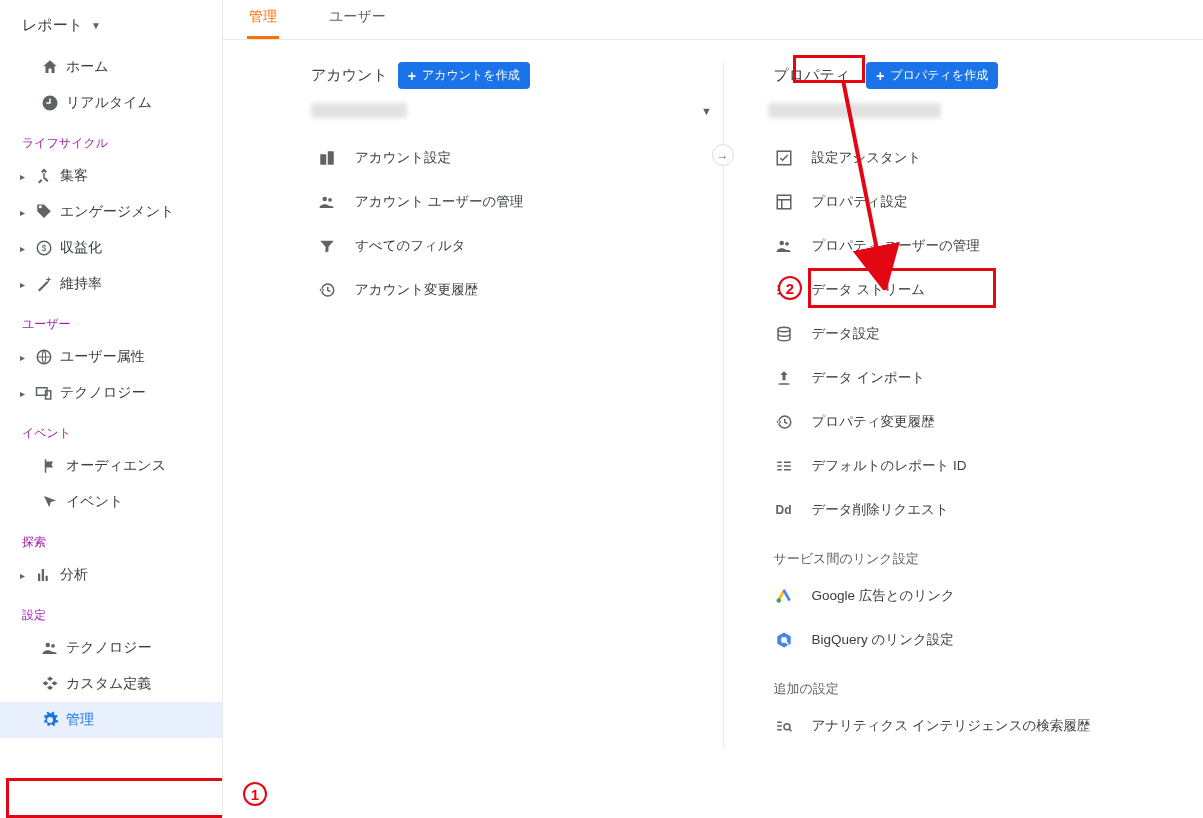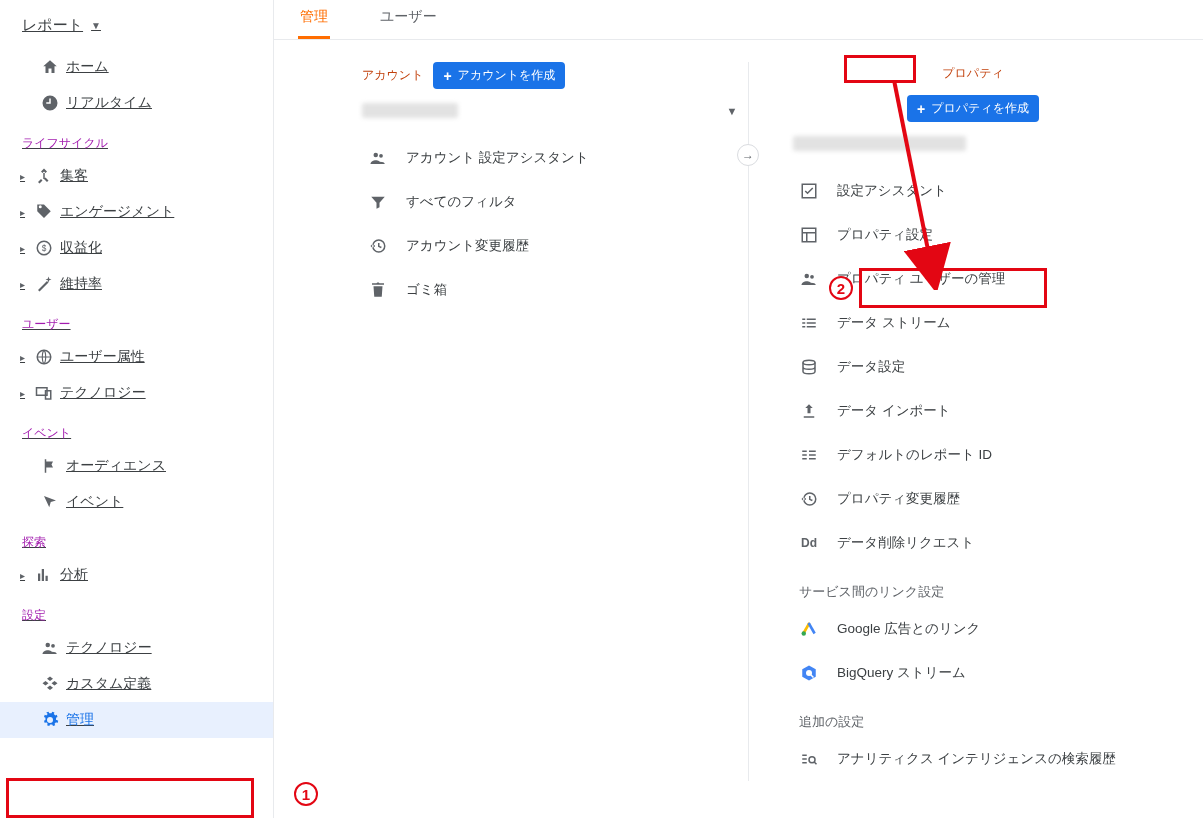--- a/index.html
+++ b/index.html
@@ -9,26 +9,25 @@
   color: #3c4043;
   background: #fff;
   width: 1203px;
   height: 818px;
   overflow: hidden;
 }
 .app { display: flex; height: 100%; }
 
 
 .sidebar {
-  width: 274px;
+  width: 223px;
   background: #fff;
   border-right: 1px solid #e8eaed;
   overflow-y: auto;
   padding-top: 8px;
-  text-decoration: underline;
 }
 .report-dd {
   padding: 8px 18px 14px 22px;
   font-size: 15px;
   color: #3c4043;
   display: flex;
   align-items: center;
   gap: 8px;
   cursor: pointer;
 }
@@ -92,21 +91,21 @@
 .col + .col { border-left: 1px solid #e8eaed; padding-left: 0; }
 .col .inner { padding: 0 10px 0 28px; }
 .col + .col .inner { padding-left: 44px; }
 
 .col-head {
   display: flex;
   align-items: center;
   gap: 10px;
   margin-bottom: 8px;
 }
-.col-head .lbl { font-size: 12px; color: #c2410c; }
+.col-head .lbl { font-size: 15px; color: #404040; }
 .create-btn {
   background: #1a73e8;
   color: #fff;
   border: none;
   border-radius: 4px;
   padding: 5px 10px;
   font-size: 12px;
   display: flex;
   align-items: center;
   gap: 6px;
@@ -382,58 +381,58 @@
             </button>
           </div>
           <div class="selector">
             <span class="blur">XXXXXXXXXX</span>
             <span class="caret">▼</span>
           </div>
 
           <div class="setting-row">
             <span class="ic">
                 <svg viewBox="0 0 24 24">
+                  <path d="M3 21V7h8v14zm10 0V3h8v18zM5 9h4v2H5zm0 4h4v2H5zm10-8h4v2h-4zm0 4h4v2h-4zm0 4h4v2h-4z"></path>
+                </svg>
+              </span>
+            <span>アカウント設定</span>
+          </div>
+          <div class="setting-row">
+            <span class="ic">
+                <svg viewBox="0 0 24 24">
                   <circle cx="9" cy="8" r="3"></circle>
                   <circle cx="16" cy="9" r="2.5"></circle>
                   <path d="M2 20c0-3 4-5 7-5s7 2 7 5zm13-3c3 0 6 1 6 3h-6"></path>
                 </svg>
               </span>
-            <span>アカウント 設定アシスタント</span>
+            <span>アカウント ユーザーの管理</span>
           </div>
           <div class="setting-row">
             <span class="ic">
                 <svg viewBox="0 0 24 24">
                   <path d="M3 5h18l-7 8v6l-4 2v-8z"></path>
                 </svg>
               </span>
             <span>すべてのフィルタ</span>
           </div>
           <div class="setting-row">
             <span class="ic">
                 <svg viewBox="0 0 24 24">
                   <path d="M13 3a9 9 0 100 18 9 9 0 000-18zm0 2a7 7 0 110 14 7 7 0 010-14zm-1 3v5l4 2 1-2-3-1V8zM2 12l3-3v2h3v2H5v2z"></path>
                 </svg>
               </span>
             <span>アカウント変更履歴</span>
-          </div>
-          <div class="setting-row">
-            <span class="ic">
-                <svg viewBox="0 0 24 24">
-                  <path d="M6 7h12l-1 14H7zM4 5h16V3h-6l-1-1h-2l-1 1H4z"></path>
-                </svg>
-              </span>
-            <span>ゴミ箱</span>
           </div>
         </div>
       </div>
 
       <div class="col">
         <div class="nav-circle">→</div>
         <div class="inner">
-          <div class="col-head" style="position:relative;flex-direction:column;">
+          <div class="col-head" style="position:relative;">
             <span class="lbl" style="padding:3px 6px;">プロパティ</span>
             <button class="create-btn">
               <span class="plus">+</span>
               <span>プロパティを作成</span>
             </button>
           </div>
           <div class="selector">
             <span class="blur">XXXXXXXX XXXXXXXXXX</span>
           </div>
 
@@ -486,32 +485,32 @@
             <span class="ic">
                 <svg viewBox="0 0 24 24">
                   <path d="M12 3l5 5h-3v7h-4V8H7zM5 19h14v2H5z"></path>
                 </svg>
               </span>
             <span>データ インポート</span>
           </div>
           <div class="setting-row">
             <span class="ic">
                 <svg viewBox="0 0 24 24">
+                  <path d="M13 3a9 9 0 100 18 9 9 0 000-18zm0 2a7 7 0 110 14 7 7 0 010-14zm-1 3v5l4 2 1-2-3-1V8zM2 12l3-3v2h3v2H5v2z"></path>
+                </svg>
+              </span>
+            <span>プロパティ変更履歴</span>
+          </div>
+          <div class="setting-row">
+            <span class="ic">
+                <svg viewBox="0 0 24 24">
                   <path d="M3 6h6v2H3zm0 5h6v2H3zm0 5h6v2H3zm9-10h9v2h-9zm0 5h9v2h-9zm0 5h9v2h-9z"></path>
                 </svg>
               </span>
             <span>デフォルトのレポート ID</span>
-          </div>
-          <div class="setting-row">
-            <span class="ic">
-                <svg viewBox="0 0 24 24">
-                  <path d="M13 3a9 9 0 100 18 9 9 0 000-18zm0 2a7 7 0 110 14 7 7 0 010-14zm-1 3v5l4 2 1-2-3-1V8zM2 12l3-3v2h3v2H5v2z"></path>
-                </svg>
-              </span>
-            <span>プロパティ変更履歴</span>
           </div>
           <div class="setting-row">
             <span class="ic">
                 <span style="font-size:12px;font-weight:bold;color:#5f6368;">Dd</span>
               </span>
             <span>データ削除リクエスト</span>
           </div>
 
           <div class="sub-head">サービス間のリンク設定</div>
           <div class="setting-row">
@@ -527,21 +526,21 @@
             <span>Google 広告とのリンク</span>
           </div>
           <div class="setting-row">
             <span class="ic">
               <svg viewBox="0 0 24 24">
                   <polygon points="12,2 21,7 21,17 12,22 3,17 3,7" fill="#4285f4"></polygon>
                   <circle cx="12" cy="12" r="4" fill="#fff"></circle>
                   <path d="M14 14l4 4" stroke="#fff" stroke-width="2"></path>
                 </svg>
             </span>
-            <span>BigQuery ストリーム</span>
+            <span>BigQuery のリンク設定</span>
           </div>
 
           <div class="sub-head">追加の設定</div>
           <div class="setting-row">
             <span class="ic">
                 <svg viewBox="0 0 24 24">
                   <path d="M3 6h6v2H3zm0 5h6v2H3zm0 5h6v2H3z"></path>
                   <circle cx="16" cy="13" r="4" fill="none" stroke="#5f6368" stroke-width="2"></circle>
                   <path d="M19 16l3 3" stroke="#5f6368" stroke-width="2"></path>
                 </svg>

